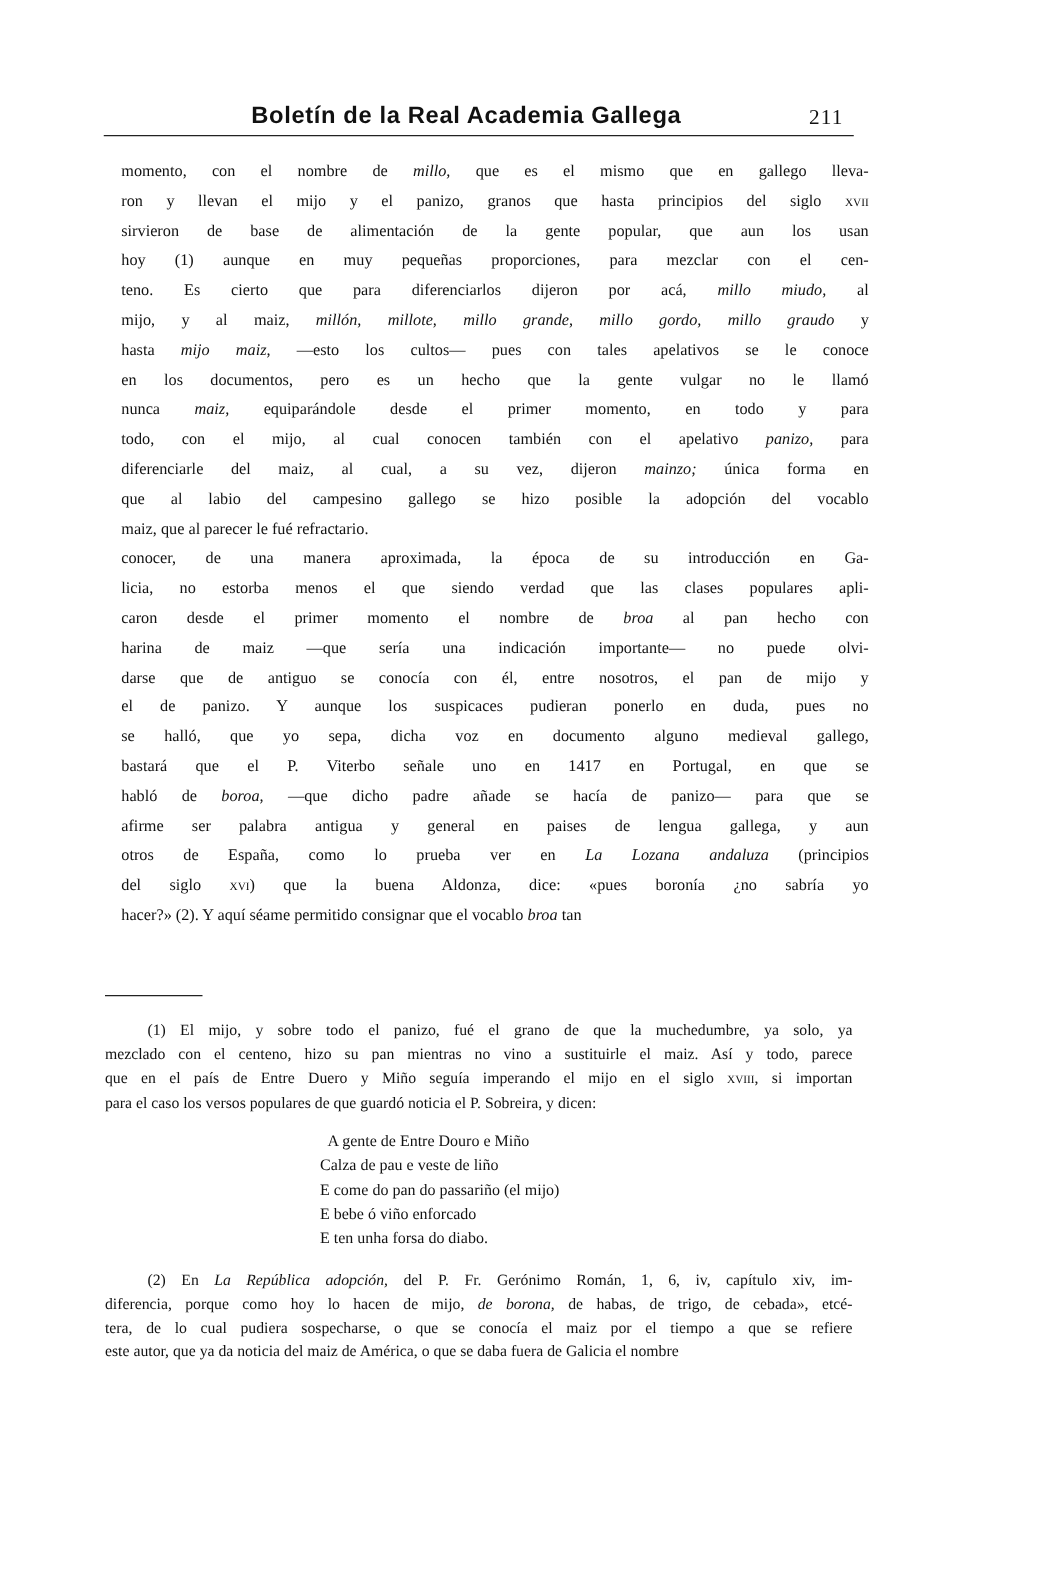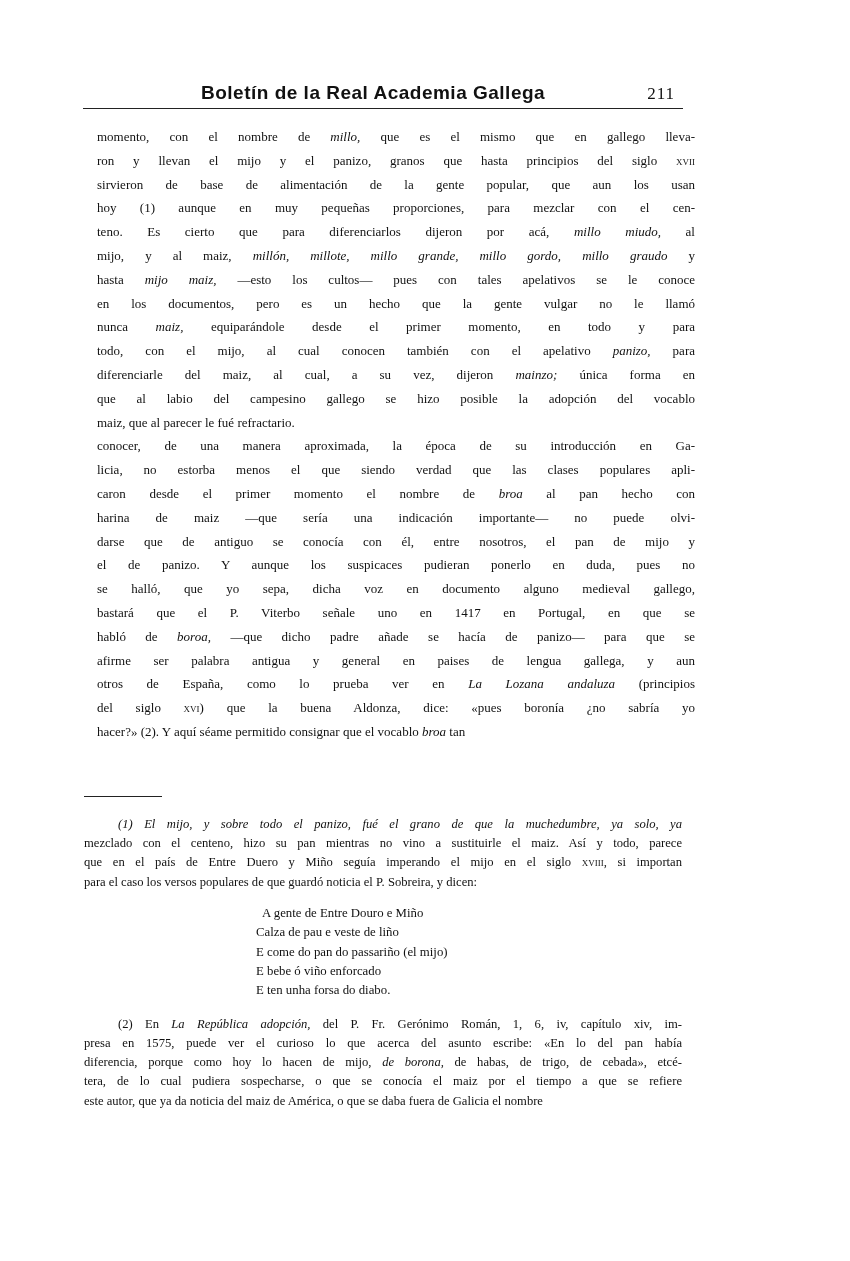--- a/index.html
+++ b/index.html
@@ -59,35 +59,34 @@
       <span class="line">del siglo <span class="sc">xvi</span>) que la buena Aldonza, dice: «pues boronía ¿no sabría yo</span>
       <span class="line last">hacer?» (2). Y aquí séame permitido consignar que el vocablo <em>broa</em> tan</span>
     </div>
 </div>
 
 <div class="fn-rule"></div>
 
 <div class="footnotes">
   <div class="fn">
     <div>
-        <span class="line" style="padding-left: 34px; font-style: italic;">(1)    El mijo, y sobre todo el panizo, fué el grano de que la muchedumbre, ya solo, ya</span>
+        <span class="line" style="padding-left: 34px;">(1)    El mijo, y sobre todo el panizo, fué el grano de que la muchedumbre, ya solo, ya</span>
         <span class="line">mezclado con el centeno, hizo su pan mientras no vino a sustituirle el maiz. Así y todo, parece</span>
         <span class="line">que en el país de Entre Duero y Miño seguía imperando el mijo en el siglo <span class="sc">xviii</span>, si importan</span>
         <span class="line last">para el caso los versos populares de que guardó noticia el P. Sobreira, y dicen:</span>
       </div>
     <div class="verse">
       <div class="v1">A gente de Entre Douro e Miño</div>
       <div>Calza de pau e veste de liño</div>
       <div>E come do pan do passariño (el mijo)</div>
       <div>E bebe ó viño enforcado</div>
       <div>E ten unha forsa do diabo.</div>
     </div>
   </div>
   <div class="fn fn2">
     <div>
         <span class="line" style="padding-left: 34px;">(2)    En <em>La República adopción,</em> del P. Fr. Gerónimo Román, 1, 6, iv, capítulo xiv, im-</span>
-        <span class="line">presa en 1575, puede ver el curioso lo que acerca del asunto escribe: «En lo del pan había</span>
         <span class="line">diferencia, porque como hoy lo hacen de mijo, <em>de borona,</em> de habas, de trigo, de cebada», etcé-</span>
         <span class="line">tera, de lo cual pudiera sospecharse, o que se conocía el maiz por el tiempo a que se refiere</span>
         <span class="line last">este autor, que ya da noticia del maiz de América, o que se daba fuera de Galicia el nombre</span>
       </div>
   </div>
 </div>
 
 </body></html>

